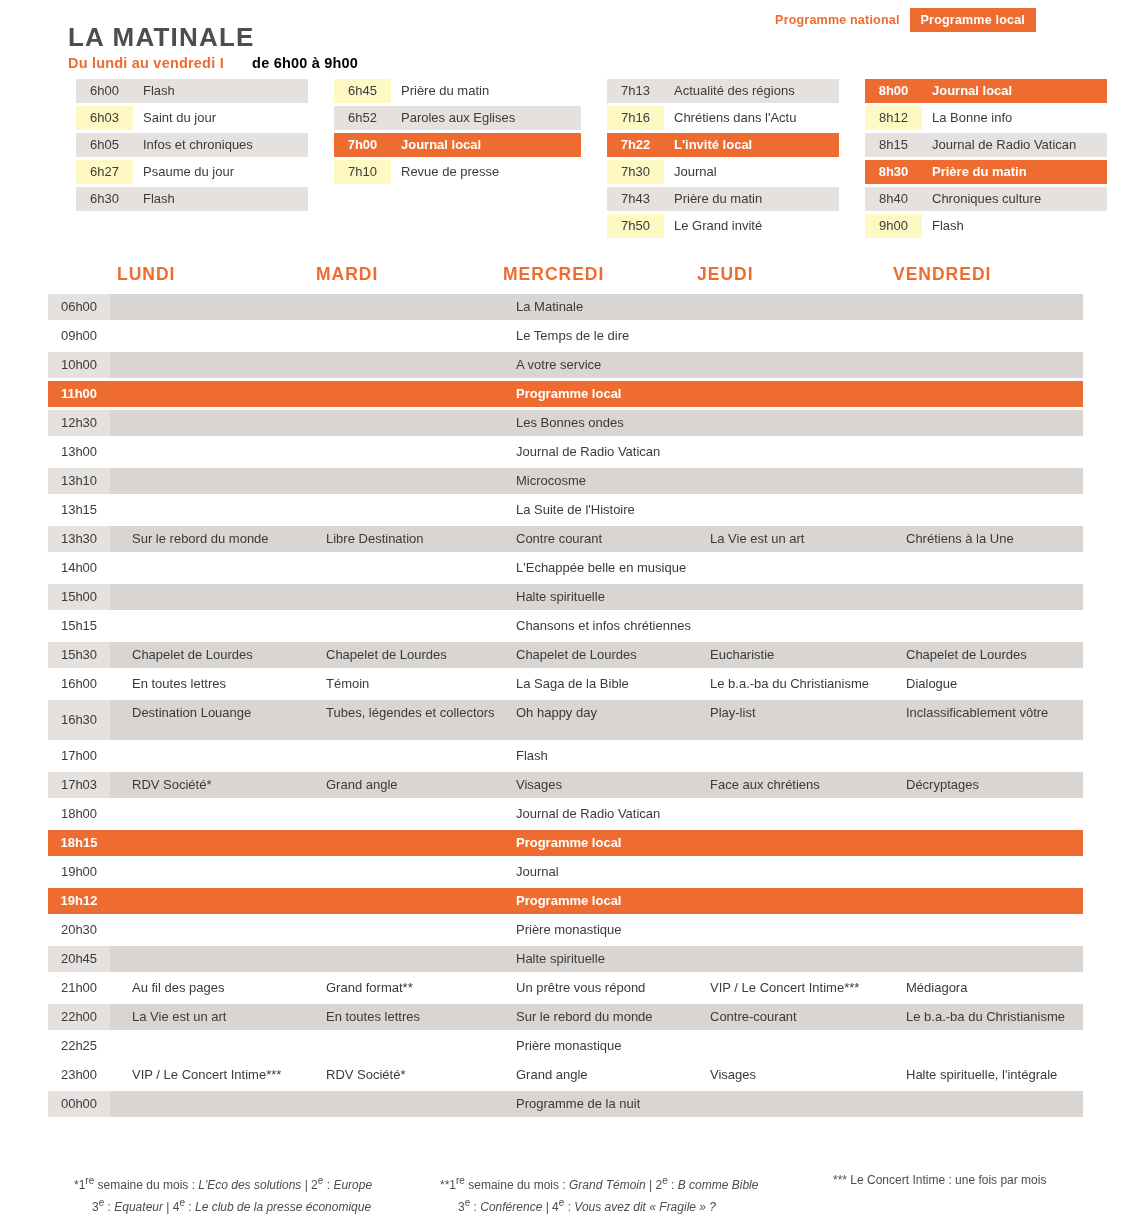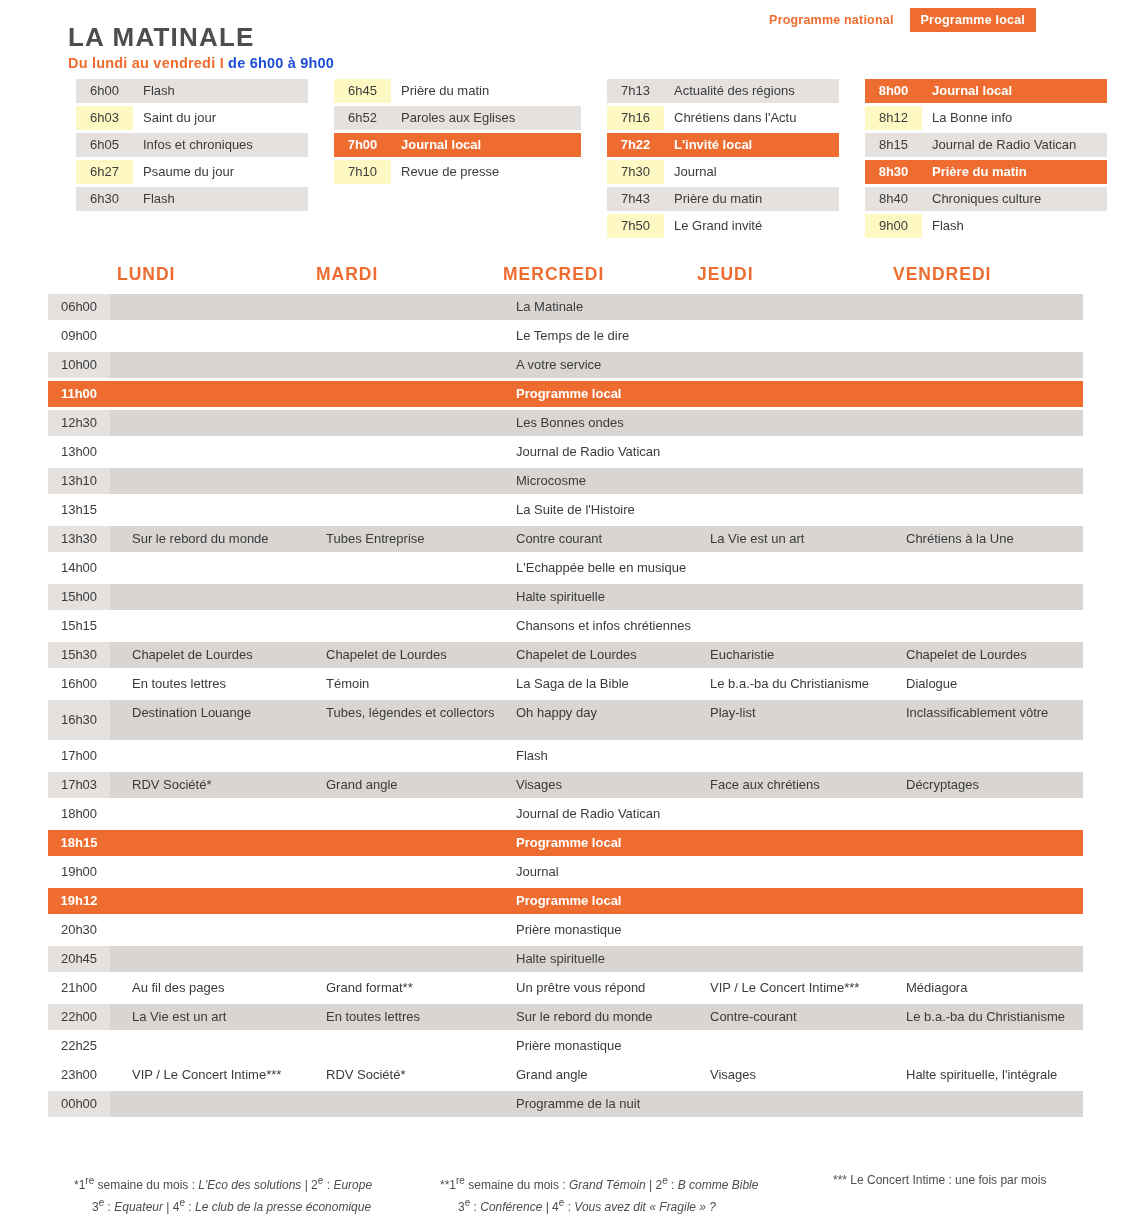--- a/index.html
+++ b/index.html
@@ -9,42 +9,42 @@
     font-family:"Liberation Sans", sans-serif;
     color:#3b3b3b;
     position:relative;
     overflow:hidden;
   }
   .page{position:relative;width:1132px;height:1226px;}
 
   
   .top-tabs{
     position:absolute;top:8px;right:96px;
-    display:flex;align-items:center;gap:6px;
+    display:flex;align-items:center;gap:0;
     font-size:12.5px;font-weight:bold;
   }
   .tab-national{
     color:#ee6c2f;padding:5px 10px;letter-spacing:.2px;
   }
   .tab-local{
     color:#ffffff;background:#ee6c2f;padding:5px 11px;letter-spacing:.2px;
   }
 
   
   .mat-title{
     position:absolute;left:68px;top:22px;
     font-size:26px;font-weight:bold;letter-spacing:1.2px;
     color:#4d4d4d;
   }
   .mat-sub{
     position:absolute;left:68px;top:55px;
     font-size:14.5px;font-weight:bold;letter-spacing:.2px;
   }
   .mat-sub .orange{color:#ee6c2f;}
-  .mat-sub .grey{color:#1d4ed8;}
+  .mat-sub .grey{color:#000000;padding-left:24px;}
 
   
   .morning{
     position:absolute;left:76px;top:79px;
     display:flex;gap:26px;
   }
   .mcol{display:flex;flex-direction:column;gap:3px;}
   .mrow{display:flex;align-items:stretch;height:24px;font-size:13px;}
   .mtime{
     width:57px;text-align:center;line-height:24px;
@@ -280,21 +280,21 @@
       <div class="srow white">
         <div class="stime">13h15</div>
         <div class="scontent">
           <div class="cell c-mer">La Suite de l'Histoire</div>
         </div>
       </div>
       <div class="srow grey">
         <div class="stime">13h30</div>
         <div class="scontent">
           <div class="cell c-lun">Sur le rebord du monde</div>
-          <div class="cell c-mar">Tubes Entreprise</div>
+          <div class="cell c-mar">Libre Destination</div>
           <div class="cell c-mer">Contre courant</div>
           <div class="cell c-jeu">La Vie est un art</div>
           <div class="cell c-ven">Chrétiens à la Une</div>
         </div>
       </div>
       <div class="srow white">
         <div class="stime">14h00</div>
         <div class="scontent">
           <div class="cell c-mer">L'Echappée belle en musique</div>
         </div>

